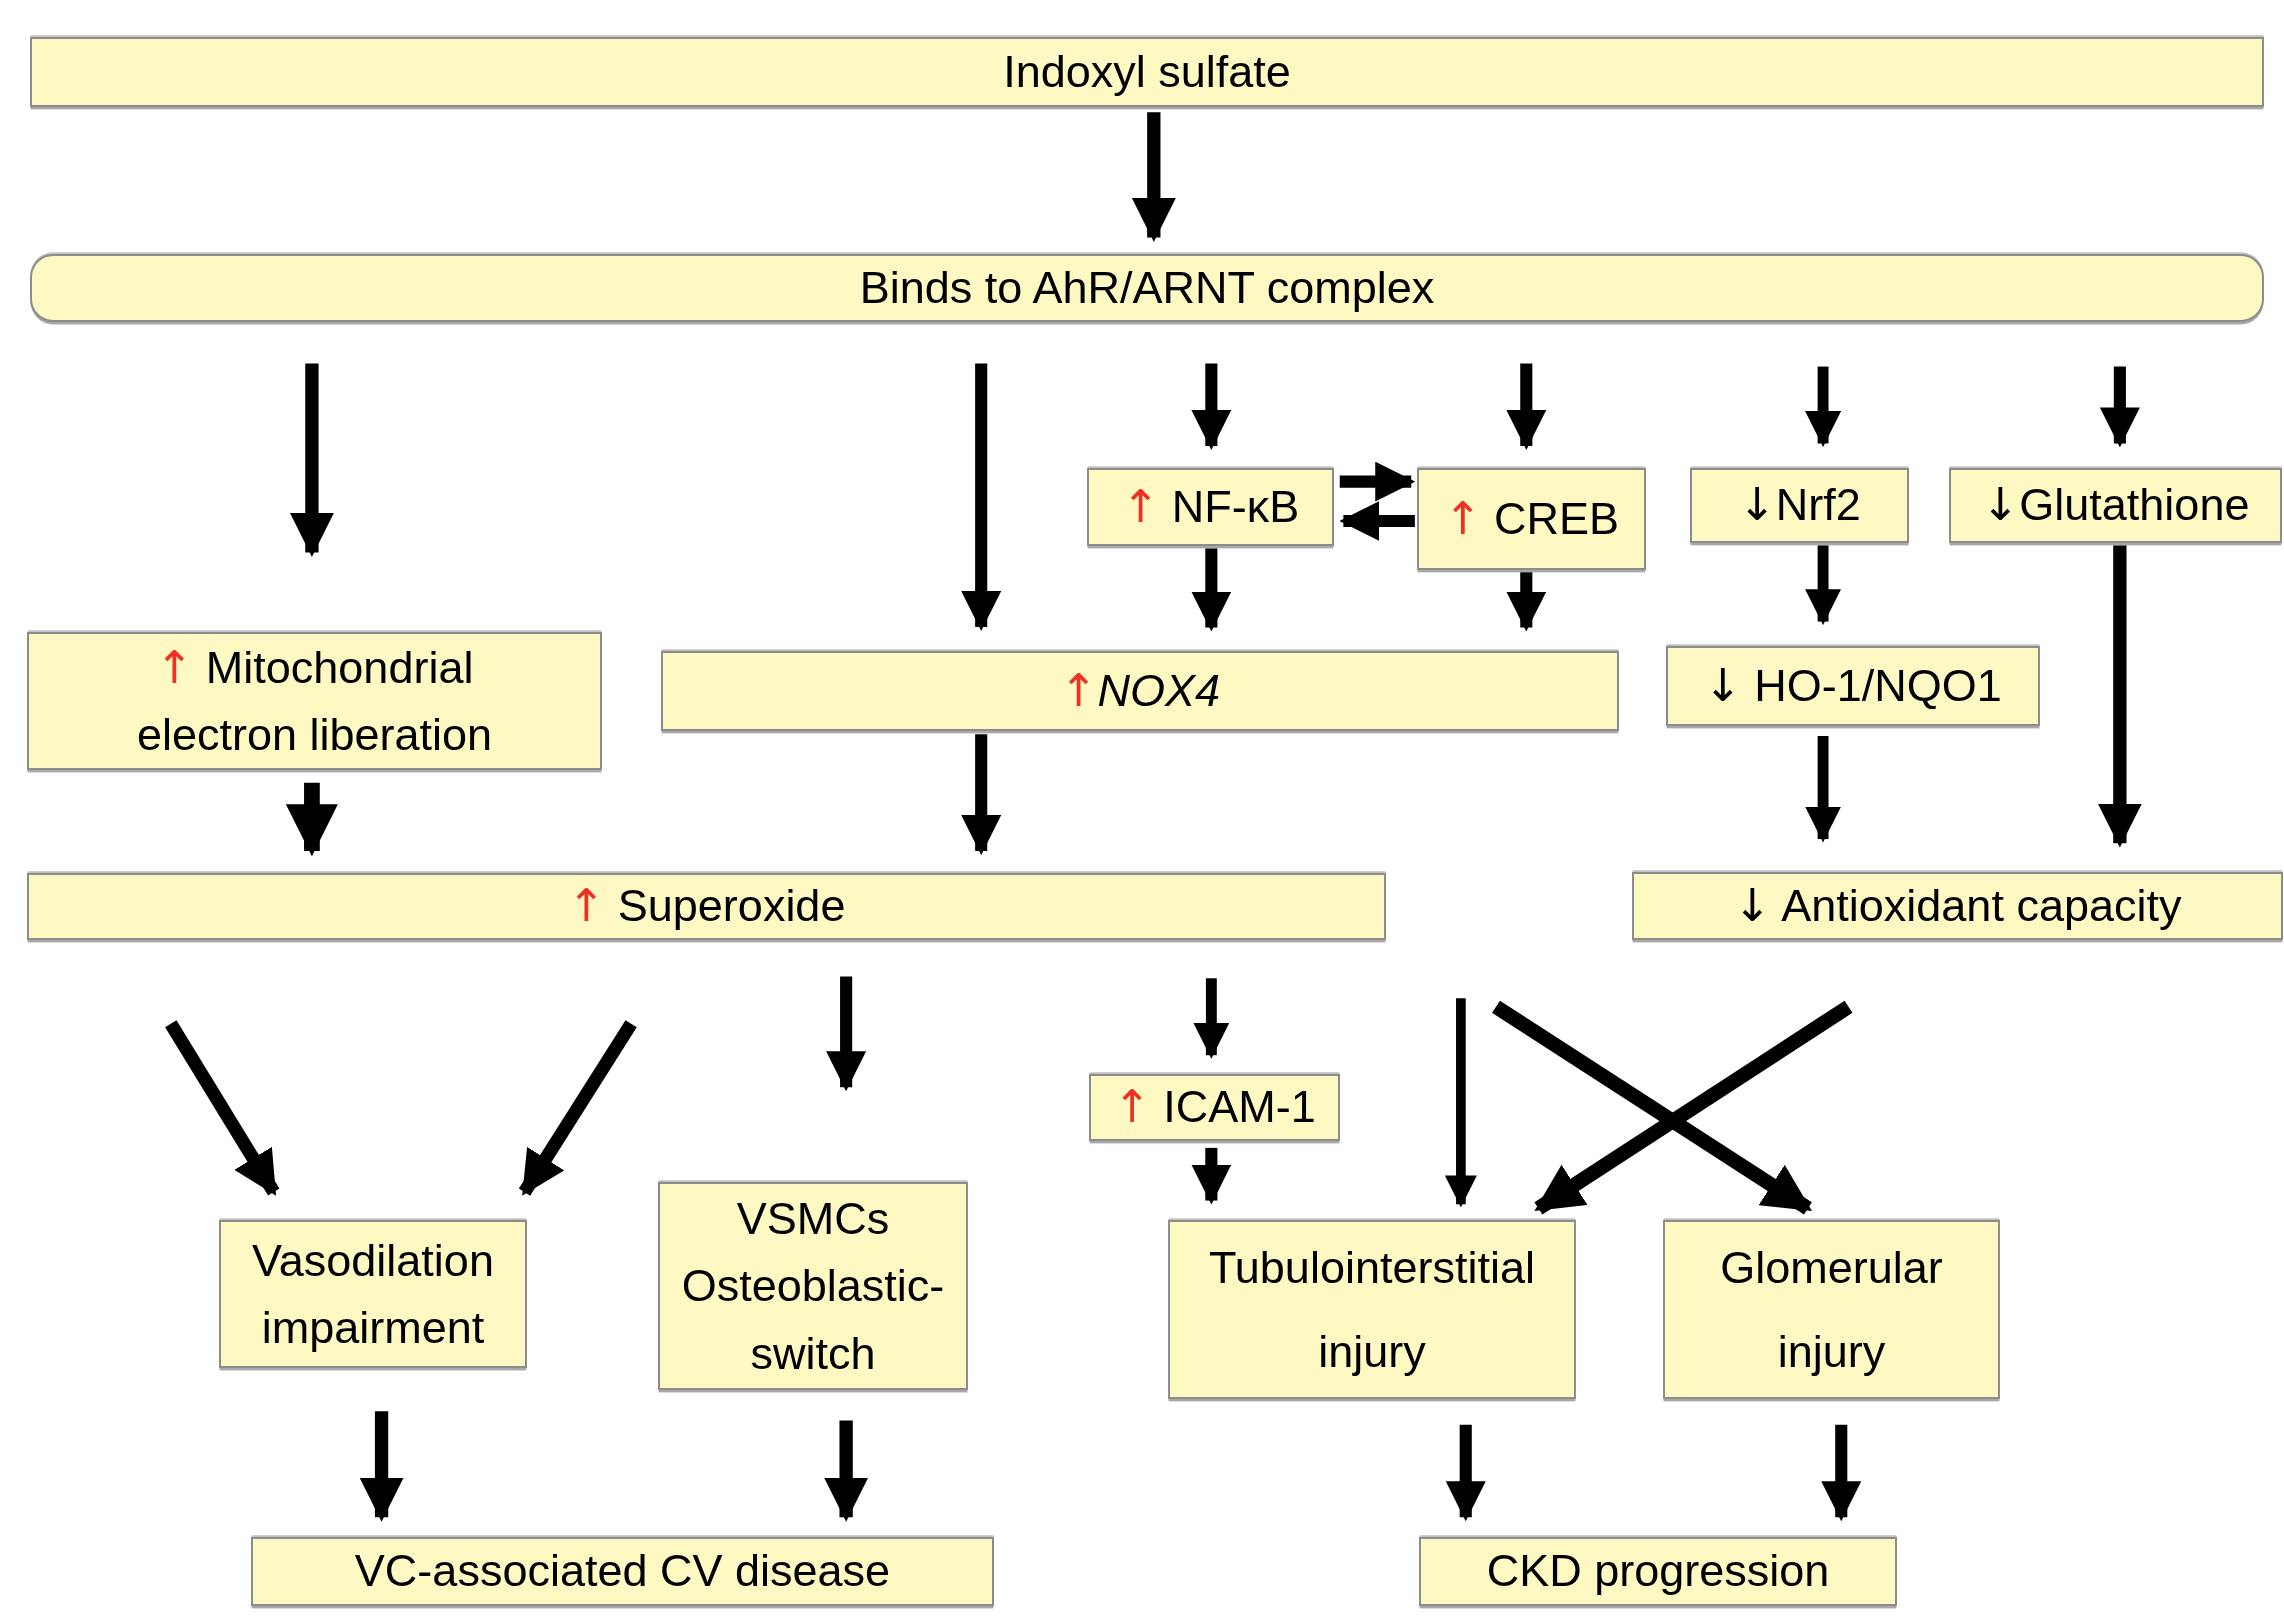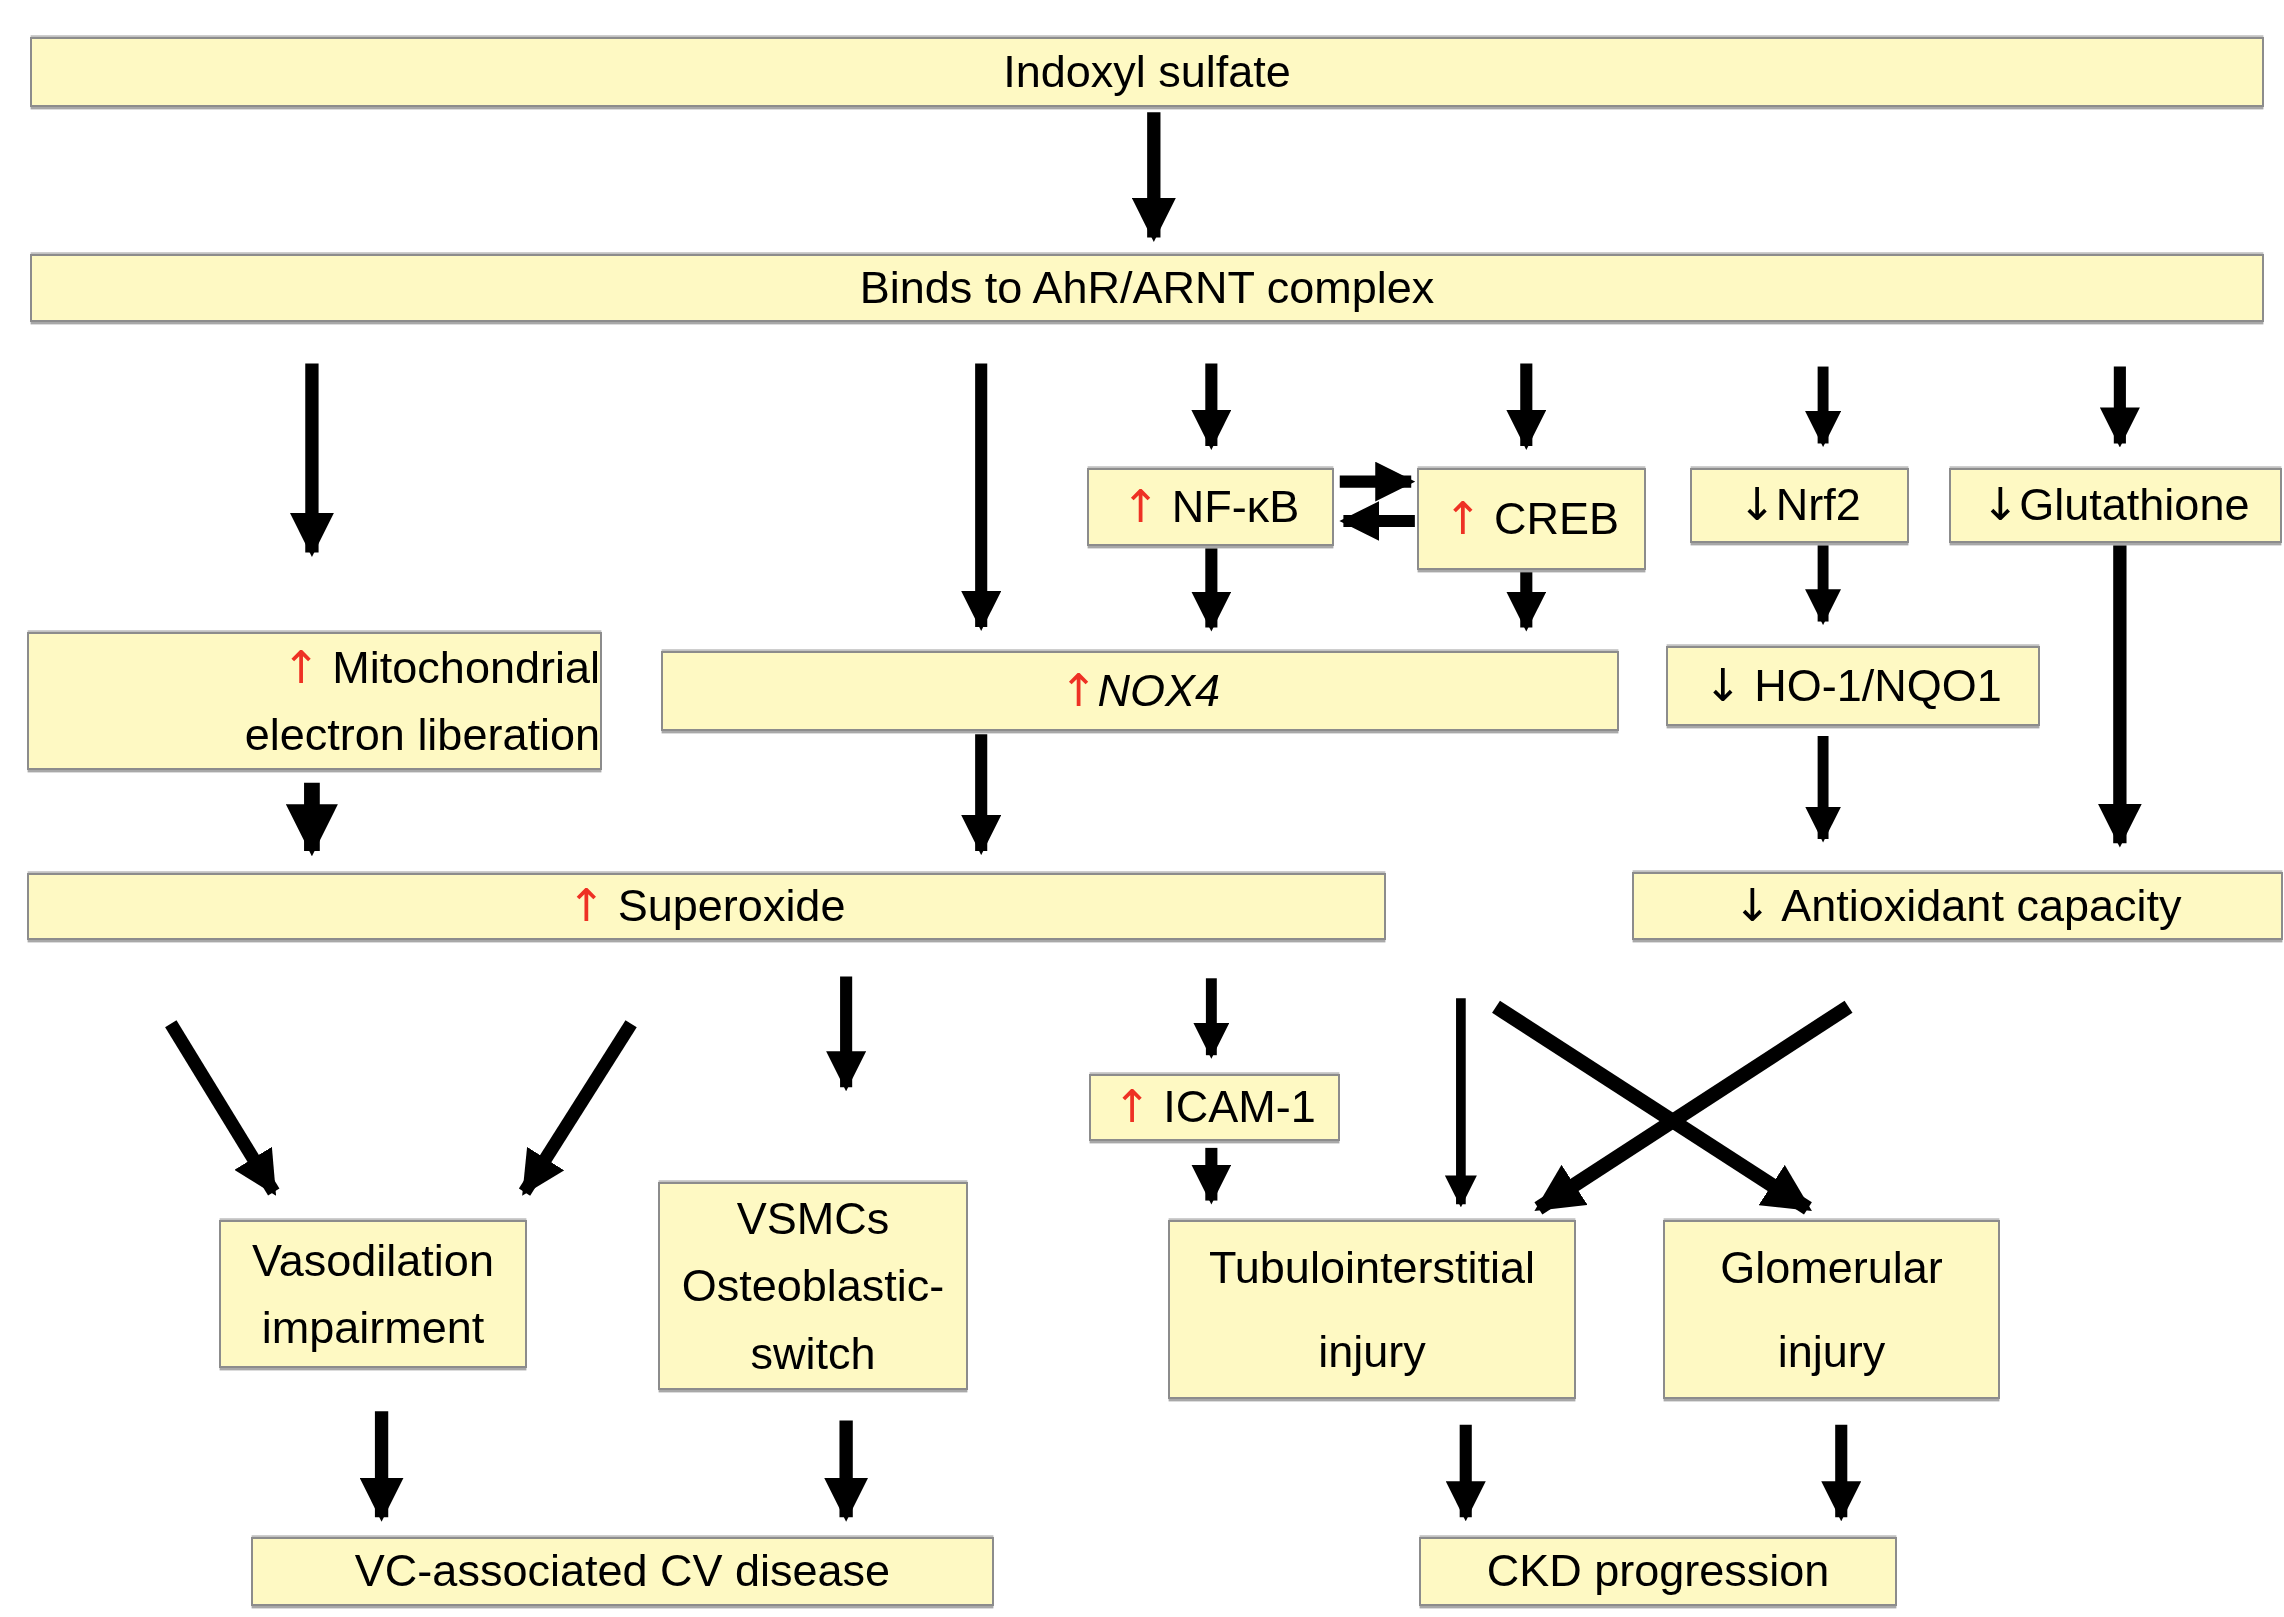--- a/index.html
+++ b/index.html
@@ -66,36 +66,36 @@
       <line x1="2470" y1="1662" x2="2985" y2="1995" stroke="#000000" stroke-width="24" marker-end="url(#ah)"></line>
       <line x1="3052" y1="1662" x2="2540" y2="1995" stroke="#000000" stroke-width="24" marker-end="url(#ah)"></line>
       <line x1="630" y1="2330" x2="630" y2="2505" stroke="#000000" stroke-width="22" marker-end="url(#ah)"></line>
       <line x1="1397" y1="2345" x2="1397" y2="2505" stroke="#000000" stroke-width="22" marker-end="url(#ah)"></line>
       <line x1="2420" y1="2352" x2="2420" y2="2505" stroke="#000000" stroke-width="20" marker-end="url(#ah)"></line>
       <line x1="3040" y1="2352" x2="3040" y2="2505" stroke="#000000" stroke-width="20" marker-end="url(#ah)"></line>
     </svg>
 <div class="node" style="left: 30px; top: 37px; width: 2234px; height: 70px;">
       <div class="line"><span>Indoxyl sulfate</span></div>
     </div>
-    <div class="node" style="left: 30px; top: 254px; width: 2234px; height: 68px;">
+    <div class="node" style="left: 30px; top: 254px; width: 2234px; height: 68px; border-radius: 23px;">
       <div class="line"><span>Binds to AhR/ARNT complex</span></div>
     </div>
     <div class="node" style="left: 1087px; top: 468px; width: 247px; height: 78px;">
       <div class="line"><span class="glyph up">↑</span><span> NF-κB</span></div>
     </div>
     <div class="node" style="left: 1417px; top: 468px; width: 229px; height: 102px;">
       <div class="line"><span class="glyph up">↑</span><span> CREB</span></div>
     </div>
     <div class="node" style="left: 1690px; top: 468px; width: 219px; height: 75px;">
       <div class="line"><span class="glyph down">↓</span><span>Nrf2</span></div>
     </div>
     <div class="node" style="left: 1949px; top: 468px; width: 333px; height: 75px;">
       <div class="line"><span class="glyph down">↓</span><span>Glutathione</span></div>
     </div>
-    <div class="node" style="left: 27px; top: 632px; width: 575px; height: 138px; line-height: 1.5; align-items: flex-end;">
+    <div class="node" style="left: 27px; top: 632px; width: 575px; height: 138px; line-height: 1.5;">
       <div class="line"><span class="glyph up">↑</span><span> Mitochondrial</span></div>
       <div class="line"><span>electron liberation</span></div>
     </div>
     <div class="node" style="left: 661px; top: 651px; width: 958px; height: 80px; font-style: italic;">
       <div class="line"><span class="glyph up">↑</span><span>NOX4</span></div>
     </div>
     <div class="node" style="left: 1666px; top: 646px; width: 374px; height: 80px;">
       <div class="line"><span class="glyph down">↓</span><span> HO-1/NQO1</span></div>
     </div>
     <div class="node" style="left: 27px; top: 873px; width: 1359px; height: 67px;">

